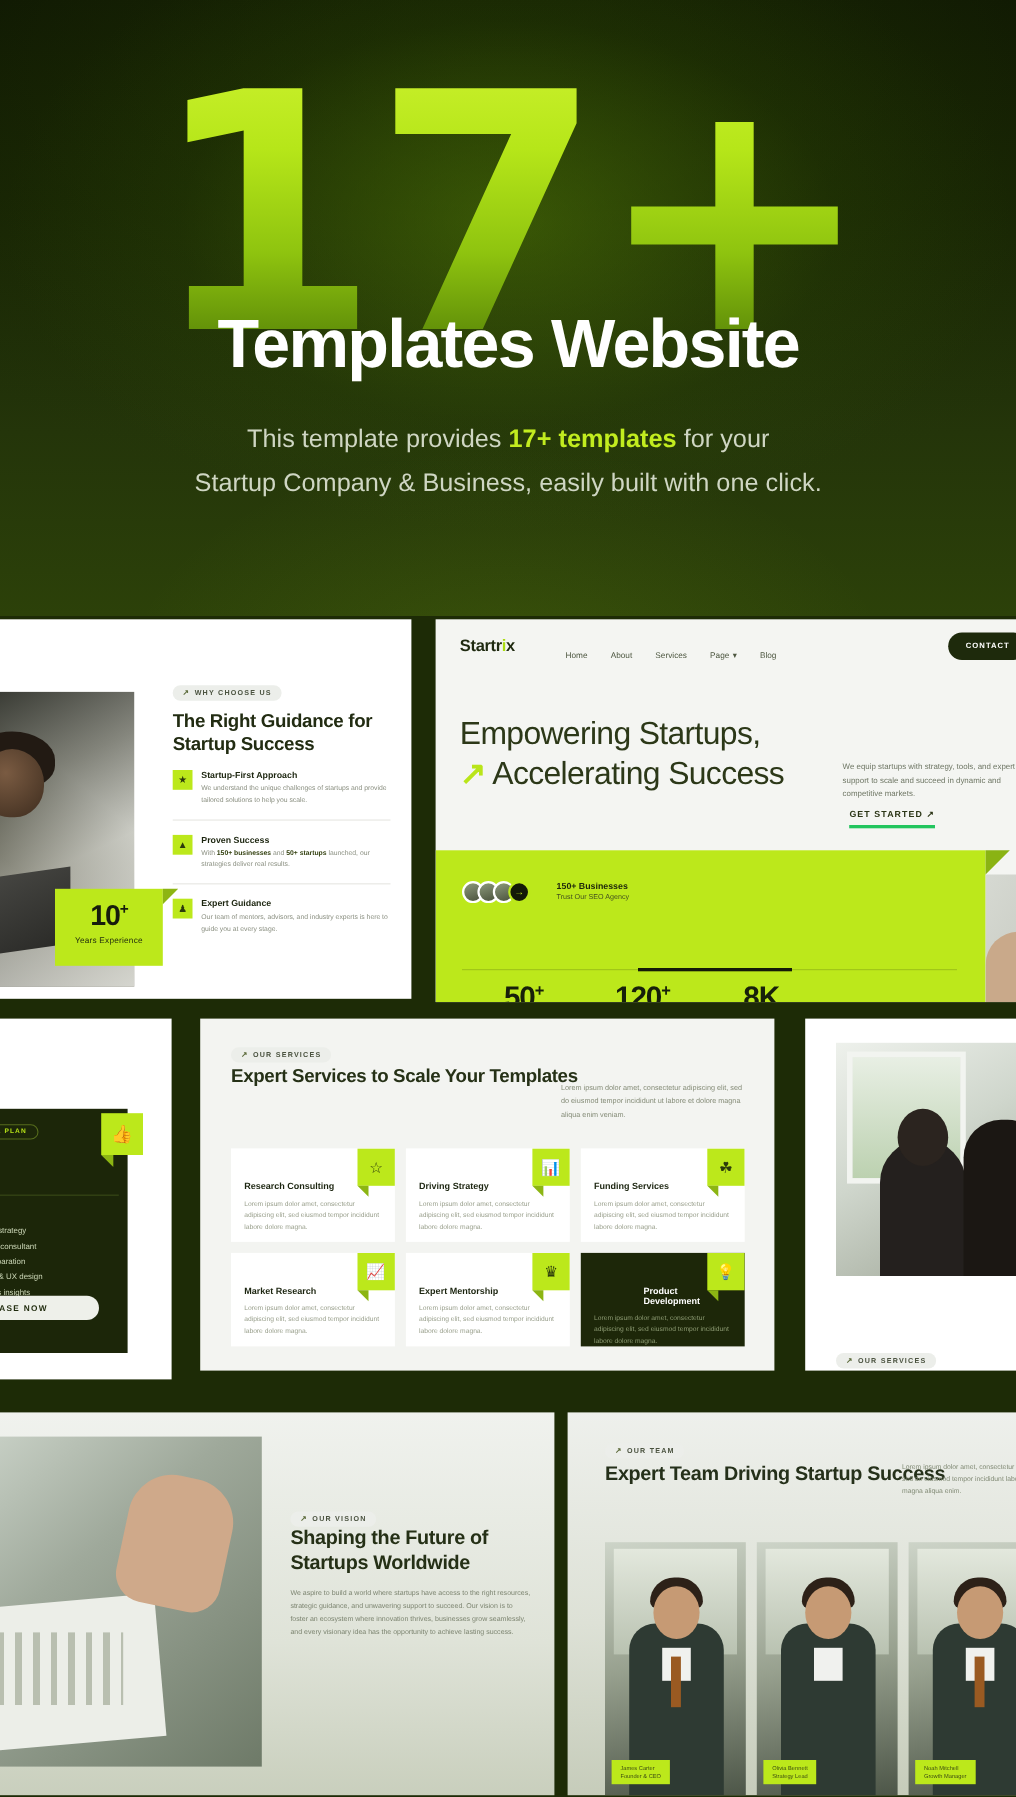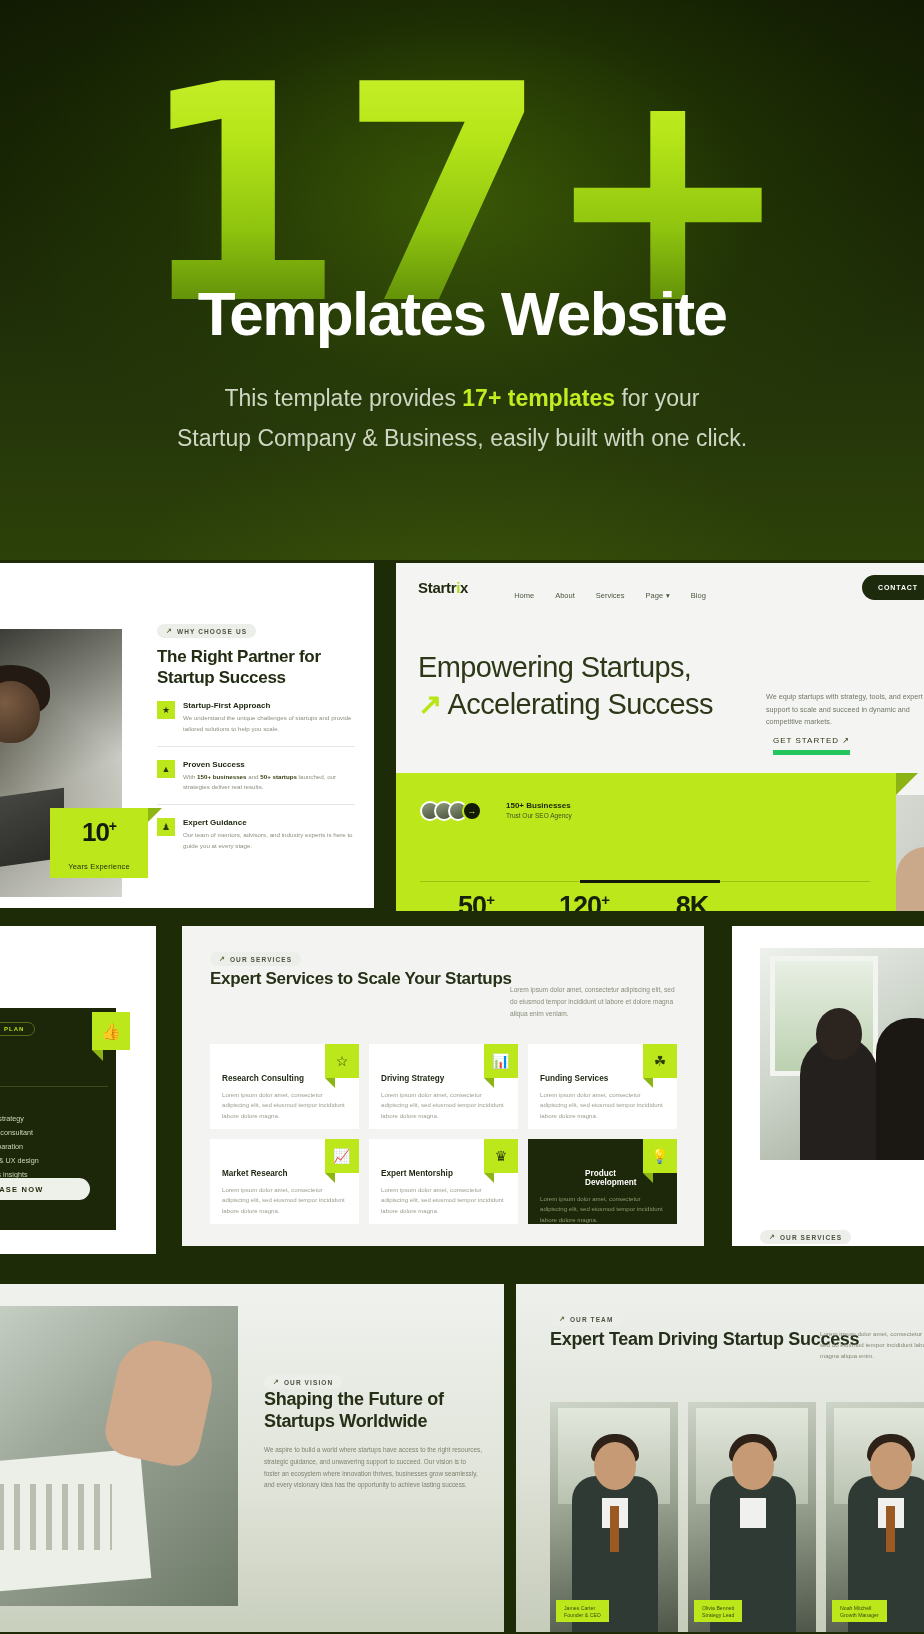--- a/index.html
+++ b/index.html
@@ -85,21 +85,21 @@
   .badge-10 {
     position:absolute; left:108px; top:245px; width:98px; height:70px;
     background:#bce81b; text-align:center;
   }
   .badge-10::after{
     content:""; position:absolute; right:-14px; top:0; width:0;height:0;
     border-left:14px solid #8db513; border-bottom:14px solid transparent;
   }
   .badge-10 .n { font-size:26px; font-weight:700; color:#161c0c; padding-top:9px; letter-spacing:-1px;}
   .badge-10 .n sup{ font-size:14px; }
-  .badge-10 .t { font-size:7.5px; color:#25300f; letter-spacing:.2px; margin-top:14px;}
+  .badge-10 .t { font-size:7.5px; color:#25300f; letter-spacing:.2px; margin-top:2px;}
 
   .why-right { position:absolute; left:215px; top:56px; width:198px; }
   .pill {
     display:inline-flex; align-items:center; gap:4px;
     background:#eceeea; color:#4b5340; border-radius:20px;
     padding:3px 9px; font-size:6.5px; letter-spacing:1.1px; font-weight:700;
   }
   .pill .ar { color:#5c6b3a; font-size:7px; }
   .why-h {
     margin-top:9px; font-size:17px; line-height:1.22; color:#222c12; font-weight:600; letter-spacing:-.3px;
@@ -133,22 +133,22 @@
     margin:38px 0 0 22px; font-size:29px; line-height:1.28; color:#2c3818;
     font-weight:400; letter-spacing:-.6px;
   }
   .st-h .arw { color:#b9e519; font-weight:700; }
   .st-p {
     position:absolute; right:22px; top:128px; width:168px;
     font-size:7.2px; line-height:1.75; color:#6f7765;
   }
   .st-cta {
     position:absolute; right:106px; top:173px;
-    font-size:8px; letter-spacing:1px; color:#2b3516; font-weight:400;
-    border-bottom:5px solid #22c55e; padding-bottom:5px;
+    font-size:8px; letter-spacing:1px; color:#2b3516; font-weight:700;
+    border-bottom:3px solid #22c55e; padding-bottom:5px;
   }
   .st-green {
     position:absolute; left:0; top:210px; width:500px; height:140px;
     background:#bce81b;
   }
   .st-green::after{
     content:""; position:absolute; right:-22px; top:0; width:0;height:0;
     border-left:22px solid #8ab313; border-bottom:22px solid transparent;
   }
   .avts { position:absolute; left:24px; top:28px; display:flex; }
@@ -311,21 +311,21 @@
       </div>
       <div class="badge-10">
         <div class="n"><span>10</span><sup>+</sup></div>
         <div class="t">Years Experience</div>
       </div>
       <div class="why-right">
         <div class="pill">
           <span class="ar">↗</span>
           <span>WHY CHOOSE US</span>
         </div>
-        <div class="why-h">The Right Partner for Startup Success</div>
+        <div class="why-h">The Right Guidance for Startup Success</div>
 
         <div class="feat">
           <div class="feat-ico">★</div>
           <div>
             <div class="feat-h">Startup-First Approach</div>
             <div class="feat-p">We understand the unique challenges of startups and provide tailored solutions to help you scale.</div>
           </div>
         </div>
         <div class="hr"></div>
 
@@ -426,21 +426,21 @@
       </div>
       <div class="price-btn">PURCHASE NOW</div>
       <div class="thumb-badge">👍</div>
     </div>
 
     <div class="card-serv">
       <div class="pill sv-pill">
         <span class="ar">↗</span>
         <span>OUR SERVICES</span>
       </div>
-      <div class="sv-h">Expert Services to Scale Your Startups</div>
+      <div class="sv-h">Expert Services to Scale Your Templates</div>
       <div class="sv-p">Lorem ipsum dolor amet, consectetur adipiscing elit, sed do eiusmod tempor incididunt ut labore et dolore magna aliqua enim veniam.</div>
       <div class="sv-grid">
         <div class="sv-card">
           <div class="sv-ico">☆</div>
           <div class="sv-t">Research Consulting</div>
           <div class="sv-d">Lorem ipsum dolor amet, consectetur adipiscing elit, sed eiusmod tempor incididunt labore dolore magna.</div>
         </div>
         <div class="sv-card">
           <div class="sv-ico">📊</div>
           <div class="sv-t">Driving Strategy</div>

